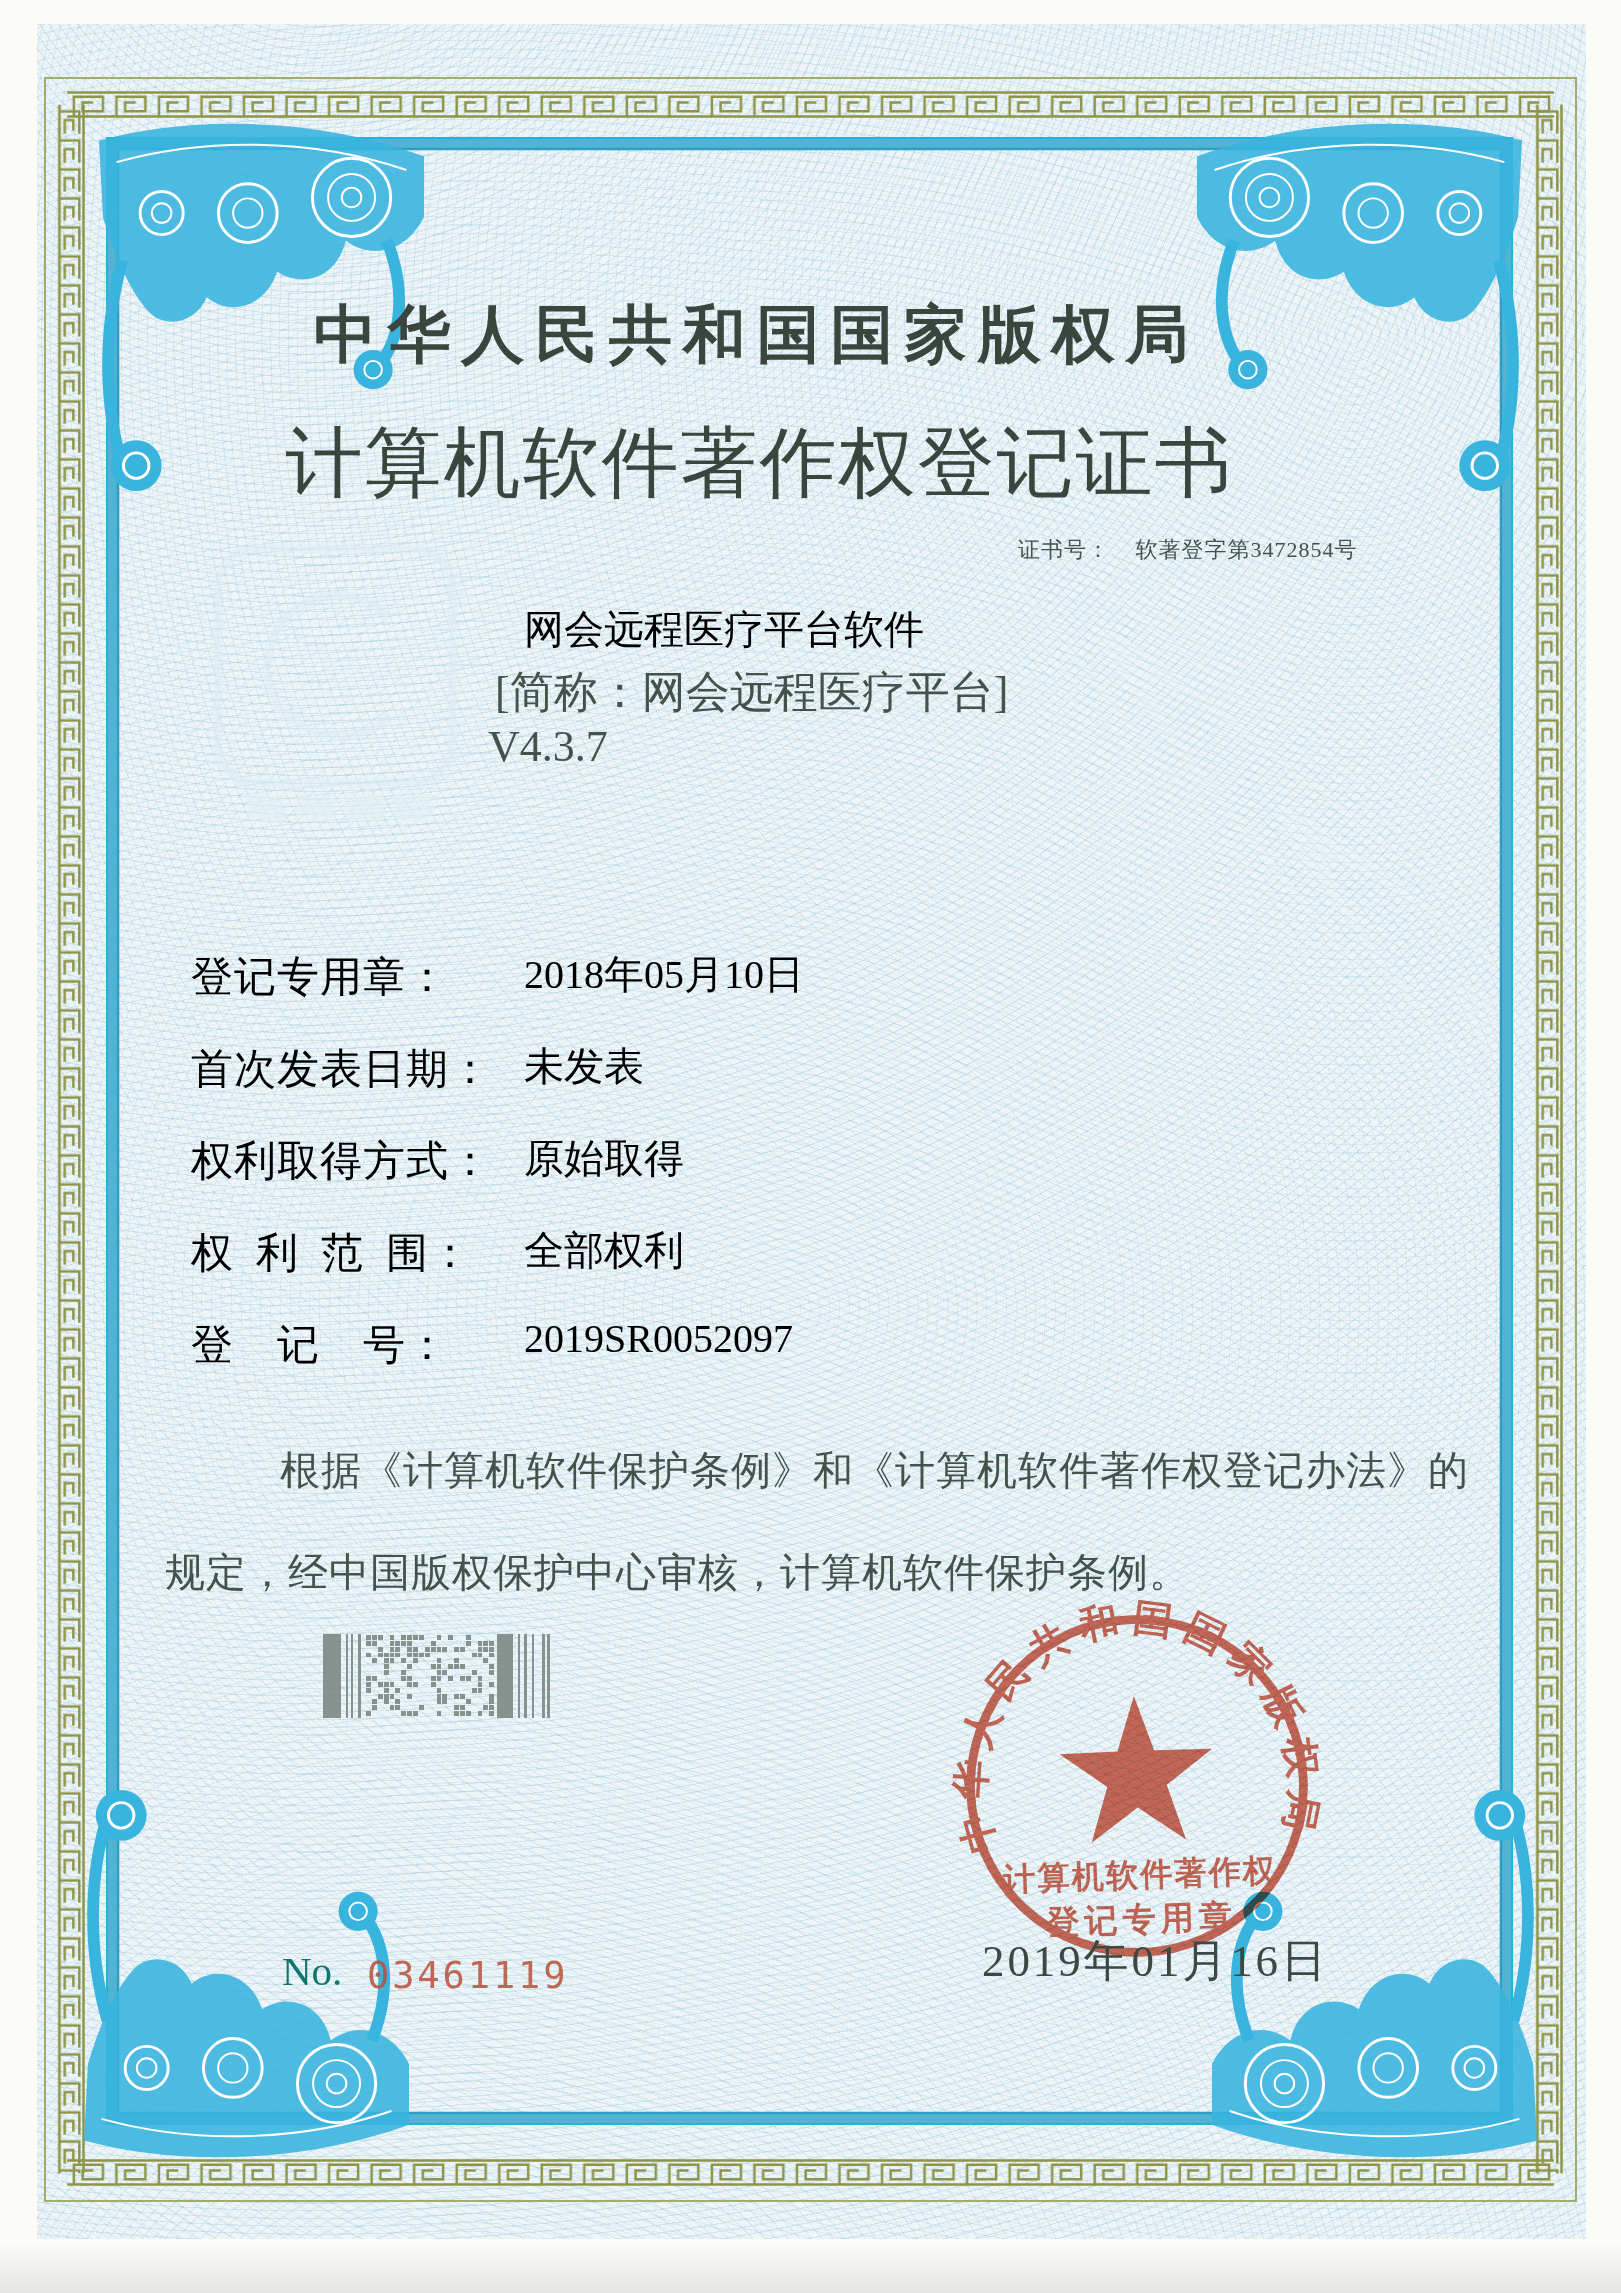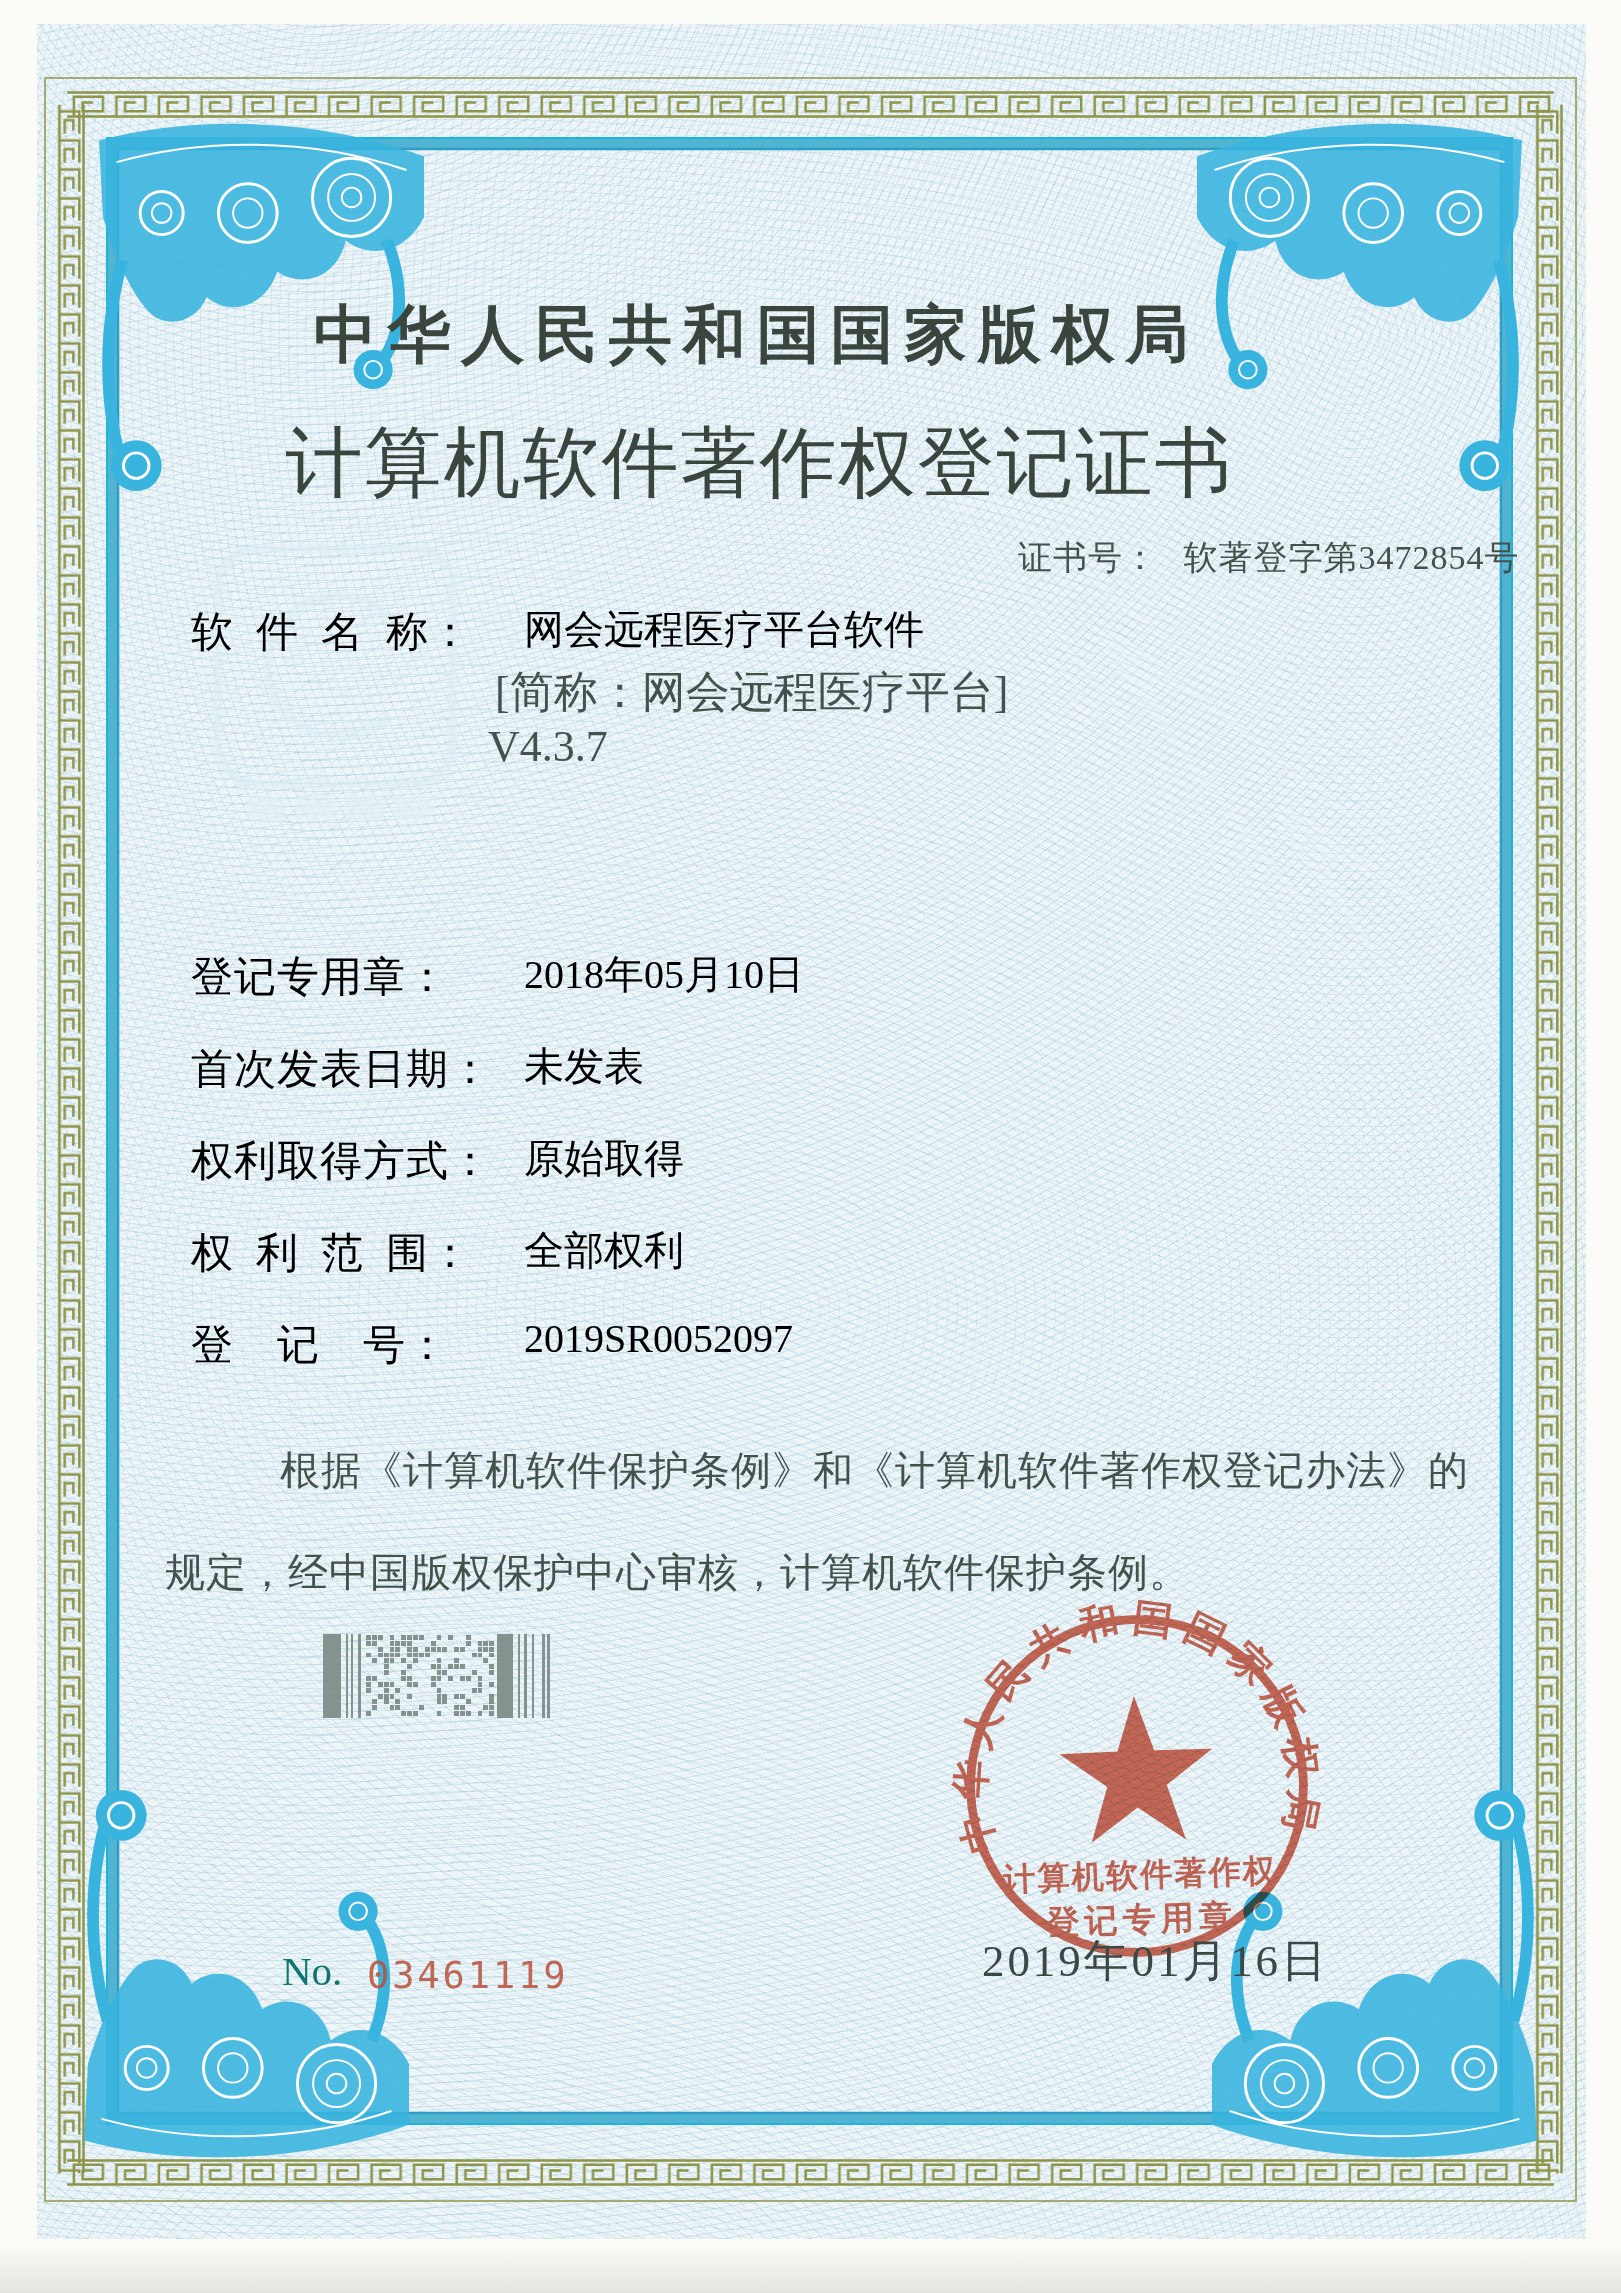--- a/index.html
+++ b/index.html
@@ -57,21 +57,21 @@
     opacity:.5;filter:blur(1.5px);}
   .wm{fill:none;stroke:#d9ecf2;stroke-width:8;}
   .wmf{fill:#e2f1f5;}
 
   
   .txt{position:absolute;color:var(--ink);white-space:nowrap;}
   .authority{top:292px;left:0;width:1513px;text-align:center;
     font-size:63px;font-weight:bold;letter-spacing:10.8px;color:#3a453e;}
   .cert-title{top:412px;left:0;width:1519px;text-align:center;
     font-size:77px;font-weight:normal;letter-spacing:2px;color:#3a453e;}
-  .certno{top:535px;left:1010px;font-size:34px;letter-spacing:1px;padding-left:8px;}
+  .certno{top:535px;left:1010px;font-size:22px;letter-spacing:1px;padding-left:8px;}
   .certno .cn-label{margin-right:25.5px;}
   .row{position:absolute;left:191px;width:1274px;height:59px;}
   .lab{position:absolute;left:0;top:0;font-size:42px;letter-spacing:1px;}
   .val{position:absolute;left:288px;top:-2px;font-size:40px;margin-left:45px;}
   .freeval{position:absolute;left:495px;font-size:44px;color:var(--ink);white-space:nowrap;}
   .statement{position:absolute;font-size:40px;color:var(--ink);letter-spacing:1px;white-space:nowrap;}
 
   
   .barcode{position:absolute;left:323px;top:1633px;width:227px;height:86px;
     fill:var(--barcode-gray);opacity:.92;shape-rendering:crispEdges;}
@@ -173,21 +173,20 @@
   </svg>
 
   <div class="txt authority">中华人民共和国国家版权局</div>
   <div class="txt cert-title">计算机软件著作权登记证书</div>
 
   <div class="txt certno">
     <span class="cn-label">证书号：</span><span>软著登字第3472854号</span>
   </div>
 
   <div class="row" style="top:604px">
-    <span class="lab">软 件 名 称：</span>
     <span class="val">网会远程医疗平台软件</span>
   </div>
   <div class="freeval" style="top:663px">[简称：网会远程医疗平台]</div>
   <div class="freeval" style="top:721px;left:488px">V4.3.7</div>
 
 
   <div class="row" style="top:949px">
     <span class="lab">登记专用章：</span>
     <span class="val">2018年05月10日</span>
   </div>

